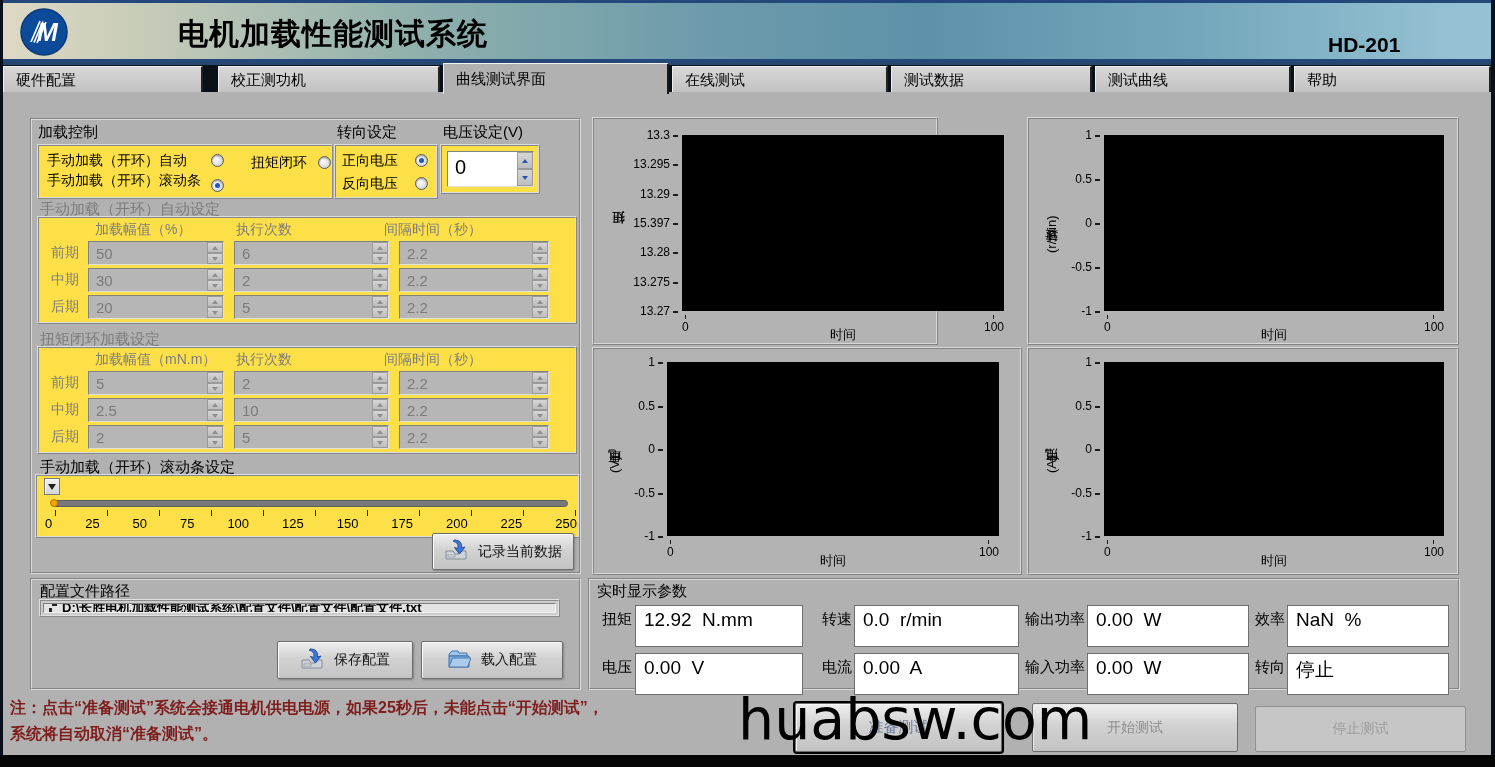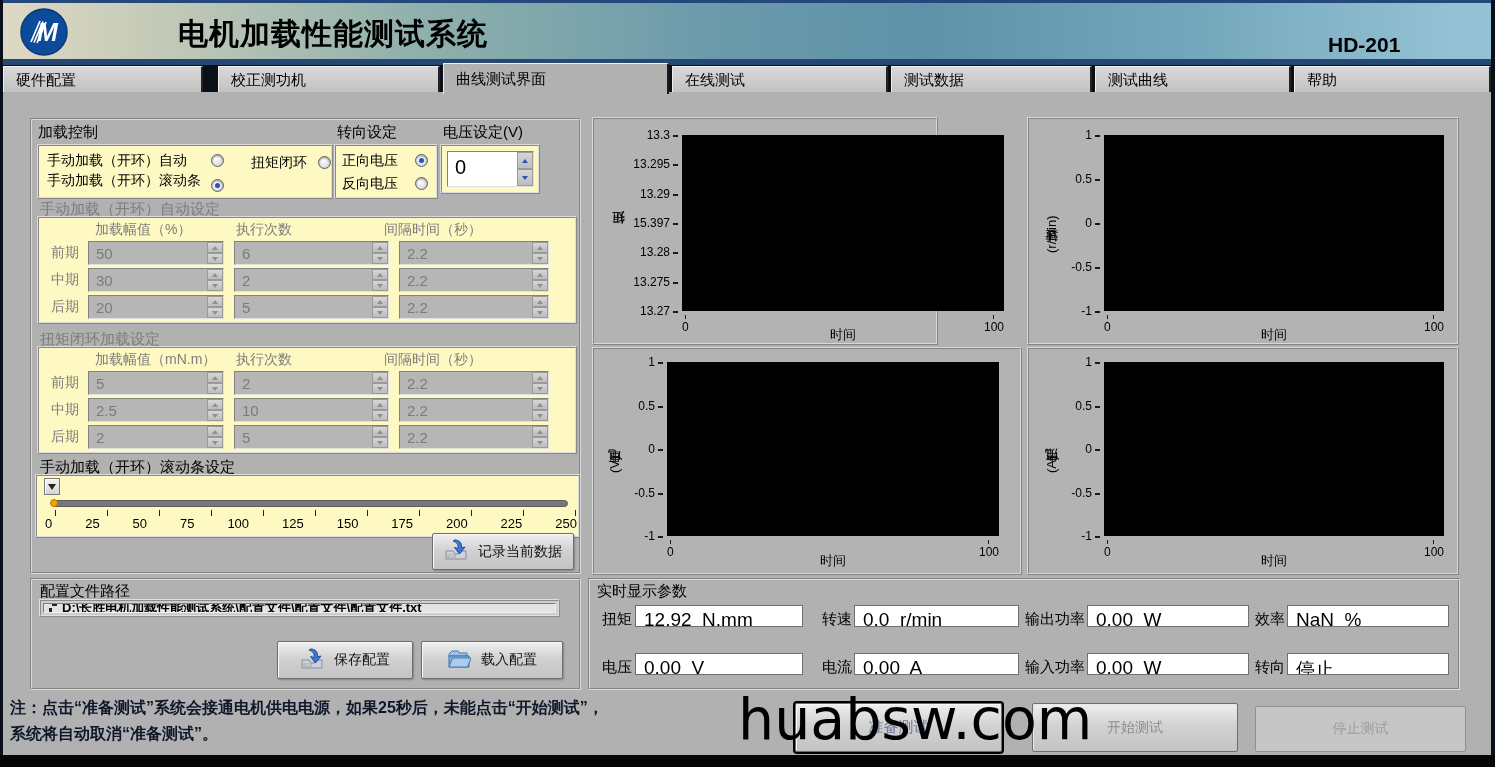--- a/index.html
+++ b/index.html
@@ -20,21 +20,21 @@
   .tabstrip{position:absolute;left:0;top:62px;width:1495px;height:30px;
     background:linear-gradient(#27486e 0,#27486e 3px,#0a1018 3px);}
   .tab{position:absolute;top:4px;height:26px;background:linear-gradient(#d8d8d8,#c2c2c2);
     border-top:1px solid #f2f2f2;border-left:1px solid #ededed;border-right:2px solid #222;
     font-size:15px;line-height:25px;padding-left:12px;color:#000;cursor:default;}
   .tab.sel{top:1px;height:31px;background:#b1b1b1;z-index:3;line-height:29px;
     border-right:2px solid #1a1a1a;}
 
   
   .panel{position:absolute;border:2px groove #d9d9d9;background:#b1b1b1;}
-  .box{position:absolute;border:2px ridge #dcdcdc;background:#fef9c3;}
+  .box{position:absolute;border:2px ridge #dcdcdc;background:#fde047;}
   .plabel{position:absolute;font-size:15px;color:#000;white-space:nowrap;}
   .plabel.dis{color:#7d7d7d;}
   .t14{position:absolute;font-size:14px;white-space:nowrap;}
   .t14.dis{color:#7d7d7d;}
 
   
   .radio{position:absolute;width:13px;height:13px;border-radius:50%;
     background:radial-gradient(circle at 35% 30%,#ffffff,#cfcfcf);
     border:1px solid #5f5f5f;box-shadow:inset 0 1px 2px rgba(0,0,0,.4);}
   .radio.sel::after{content:"";display:block;width:5px;height:5px;border-radius:50%;
@@ -84,29 +84,29 @@
   .yt span::after{content:"";display:inline-block;width:5px;height:2px;background:#1a1a1a;
     margin-left:3px;vertical-align:2px;}
   .xt{position:absolute;display:flex;justify-content:space-between;font-size:12px;}
   .xt span::before{content:"";display:block;width:1px;height:4px;background:#1a1a1a;margin:0 auto 1px;}
   .ylab{position:absolute;writing-mode:vertical-rl;transform:rotate(180deg);
     font-size:13px;text-align:center;}
   .xlab{position:absolute;text-align:center;font-size:13px;}
 
   
   .rlab{position:absolute;font-size:15px;white-space:nowrap;}
-  .rfield{position:absolute;height:22px;background:#fff;border:1px solid #6f6f6f;
+  .rfield{position:absolute;height:42px;background:#fff;border:1px solid #6f6f6f;
     font-size:19px;padding:3px 0 0 8px;white-space:pre;overflow:hidden;}
 
   
   .pathwrap{position:absolute;border:2px ridge #e0e0e0;background:#cdcdcd;padding:2px;}
   .pathinner{width:100%;height:100%;background:#e3e3e3;border:1px solid;border-color:#7d7d7d #f0f0f0 #f0f0f0 #7d7d7d;
     display:flex;align-items:center;gap:4px;padding:0 4px;font-size:13px;font-weight:bold;white-space:nowrap;overflow:hidden;}
 
-  .note{position:absolute;color:#0f172a;font-size:16px;font-weight:bold;white-space:nowrap;}
+  .note{position:absolute;color:#7f1d1d;font-size:16px;font-weight:bold;white-space:nowrap;}
   .watermark{position:absolute;font-size:57px;color:#000;z-index:60;
     font-family:"DejaVu Sans","Liberation Sans",sans-serif;white-space:nowrap;}
 
   .edge{position:absolute;background:#0a0f1c;z-index:40;}
 </style>
 </head>
 <body>
 
 <div id="app">
 

